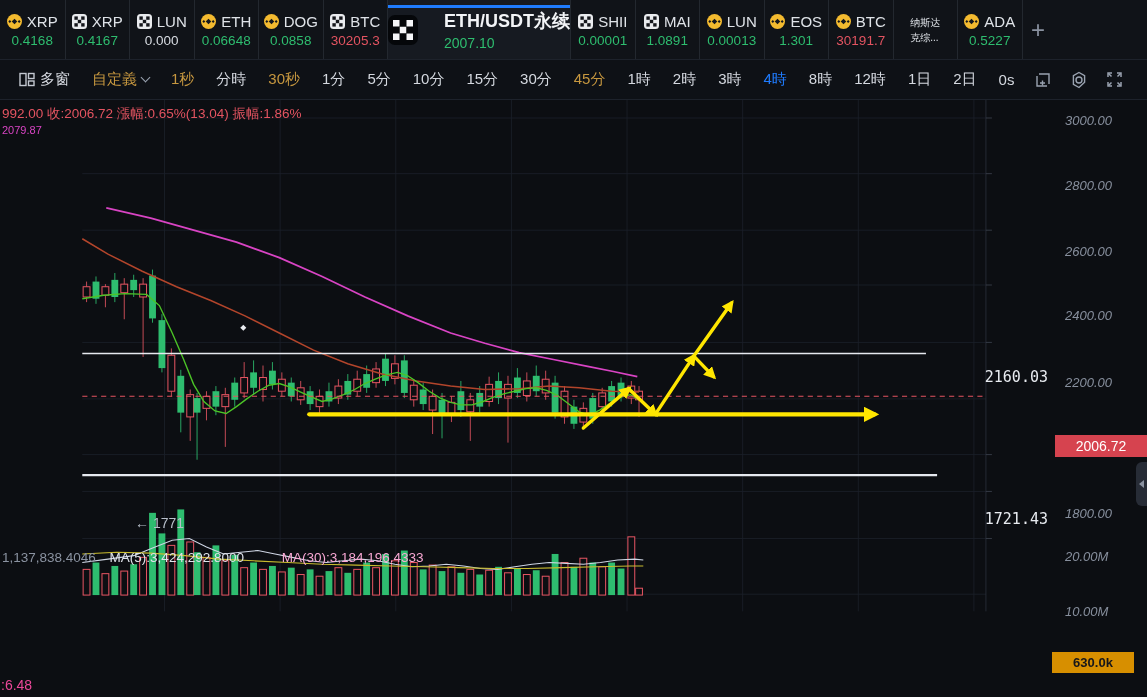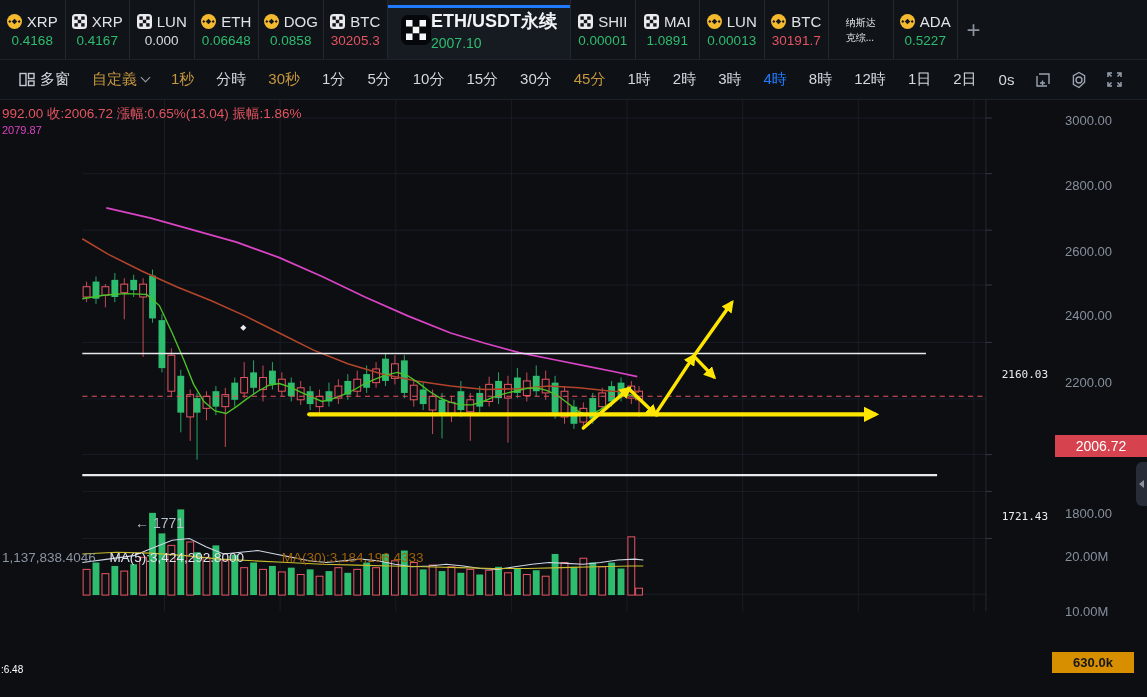--- a/index.html
+++ b/index.html
@@ -10,21 +10,21 @@
     background:#101318; border-bottom:1px solid #1d222b; display:flex; align-items:stretch; }
   .tk { flex:0 0 64.5px; display:flex; flex-direction:column; justify-content:center;
     align-items:center; border-left:1px solid #23282f; cursor:pointer; overflow:hidden; }
   .tk:first-child { border-left:none; }
   .tk .r1 { display:flex; align-items:center; gap:5px; height:20px; }
   .tk .sym { color:#dfe3e8; font-size:15px; white-space:nowrap; }
   .tk .price { font-size:13.5px; margin-top:2px; white-space:nowrap; }
   .up { color:#2ebd6f; } .down { color:#e35461; } .flat { color:#d8dce2; }
   .tk.nasdaq .sym { font-size:10px; line-height:15px; }
   .tk-active { flex:0 0 183px; position:relative; background:#161a21;
-    display:flex; align-items:center; justify-content:center; gap:0; border-left:1px solid #23282f; cursor:pointer; }
+    display:flex; align-items:center; justify-content:space-between; gap:0; border-left:1px solid #23282f; cursor:pointer; }
   .tk-active .topline { position:absolute; left:0; top:5px; width:100%; height:3px; background:#1f7cff; }
   .tk-active .ttl { color:#f2f4f7; font-size:18px; font-weight:bold; white-space:nowrap; }
   .tk-active .pp { font-size:14px; margin-top:2px; }
   .icon { display:inline-flex; }
   #add-ticker { flex:0 0 32px; display:flex; align-items:center; justify-content:center;
     color:#8a92a0; font-size:24px; cursor:pointer; border-left:1px solid #23282f;}
   
   #toolbar { position:absolute; left:0; top:60px; width:1147px; height:40px; background:#0e1116;
     border-bottom:1px solid #1d222b; display:flex; align-items:center; padding:0 8px; gap:0; }
   .tb-item { color:#d4d8df; font-size:15px; padding:0 11px; height:26px; display:flex;
@@ -36,27 +36,27 @@
   .tb-icon { padding:0 9px; display:flex; align-items:center; cursor:pointer; }
   .tb-sep { width:1px; height:20px; background:#2a2f38; margin:0 4px; }
   
   #chart-area { position:absolute; left:0; top:100px; width:1147px; height:597px; background:#0c0e12; }
   #chart-svg { position:absolute; left:0; top:0; }
   .ov { position:absolute; white-space:nowrap; pointer-events:none; }
   #info1 { left:2px; top:5px; font-size:13.5px; color:#e35461; }
   #info2 { left:2px; top:24px; font-size:11px; color:#d944c4; }
   #vol-info { left:2px; top:450px; font-size:13.5px; }
   #vol-info .v { color:#8b93a1; } #vol-info .m5 { color:#dfe3ea; margin-left:10px; }
-  #vol-info .m30 { color:#a16207; margin-left:10px;padding-left:24px; }
-  .lvl-label { font-family:"DejaVu Sans Mono", monospace; font-size:11px; color:#e8ebf0;text-align:center; }
+  #vol-info .m30 { color:#f9a8d4; margin-left:10px;padding-left:24px; }
+  .lvl-label { font-family:"DejaVu Sans Mono", monospace; font-size:15px; color:#e8ebf0;text-align:center; }
   #lbl-upper { right:99px; top:268px; }
   #lbl-lower { right:99px; top:410px; }
   #lbl-low-marker { left:135px; top:415px; color:#b9c0cb; font-size:14px; }
-  #lbl-bottom { left:1px; top:564px; color:#ffffff; font-size:10px; }
-  .yt { position:absolute; left:1065px; color:#878f9d; font-size:13px; pointer-events:none; }
+  #lbl-bottom { left:1px; top:577px; color:#ec4899; font-size:14px; }
+  .yt { position:absolute; left:1065px; color:#878f9d; font-size:13px; pointer-events:none;font-style:italic; }
   #price-badge { position:absolute; left:1055px; top:335px; width:92px; height:22px; background:#d6434f;
     color:#fff; font-size:14px; display:flex; align-items:center; justify-content:center;text-align:center; }
   #vol-badge { position:absolute; left:1052px; top:552px; width:82px; height:21px; background:#d78f00;
     color:#15161a; font-weight:bold; font-size:13px; display:flex; align-items:center; justify-content:center; }
   #panel-handle { position:absolute; left:1136px; top:362px; width:11px; height:44px; background:#272c36;
     border-radius:6px 0 0 6px; display:flex; align-items:center; justify-content:center; cursor:pointer; }
   #panel-handle .tri { width:0; height:0; border-top:4px solid transparent; border-bottom:4px solid transparent;
     border-right:5px solid #8b93a1; }
 </style>
 </head>
@@ -221,20 +221,34 @@
           <svg width="15" height="15" viewBox="0 0 16 16">
             <circle cx="8" cy="8" r="8" fill="#f3ba2f"></circle>
       <rect x="5.9" y="5.9" width="4.2" height="4.2" fill="#15181d" transform="rotate(45 8 8)"></rect>
       <rect x="1.9" y="6.9" width="2.2" height="2.2" fill="#15181d" transform="rotate(45 3 8)"></rect>
       <rect x="11.9" y="6.9" width="2.2" height="2.2" fill="#15181d" transform="rotate(45 13 8)"></rect>
           </svg>
         </span>
         <span class="sym">LUN</span>
       </span>
         <span class="price up">0.00013</span>
+    </div>
+    <div class="tk">
+      <span class="r1">
+        <span class="icon">
+          <svg width="15" height="15" viewBox="0 0 16 16">
+            <circle cx="8" cy="8" r="8" fill="#f3ba2f"></circle>
+      <rect x="5.9" y="5.9" width="4.2" height="4.2" fill="#15181d" transform="rotate(45 8 8)"></rect>
+      <rect x="1.9" y="6.9" width="2.2" height="2.2" fill="#15181d" transform="rotate(45 3 8)"></rect>
+      <rect x="11.9" y="6.9" width="2.2" height="2.2" fill="#15181d" transform="rotate(45 13 8)"></rect>
+          </svg>
+        </span>
+        <span class="sym">EOS</span>
+      </span>
+        <span class="price up">1.301</span>
     </div>
     <div class="tk">
       <span class="r1">
         <span class="icon">
           <svg width="15" height="15" viewBox="0 0 16 16">
             <circle cx="8" cy="8" r="8" fill="#f3ba2f"></circle>
       <rect x="5.9" y="5.9" width="4.2" height="4.2" fill="#15181d" transform="rotate(45 8 8)"></rect>
       <rect x="1.9" y="6.9" width="2.2" height="2.2" fill="#15181d" transform="rotate(45 3 8)"></rect>
       <rect x="11.9" y="6.9" width="2.2" height="2.2" fill="#15181d" transform="rotate(45 13 8)"></rect>
           </svg>

